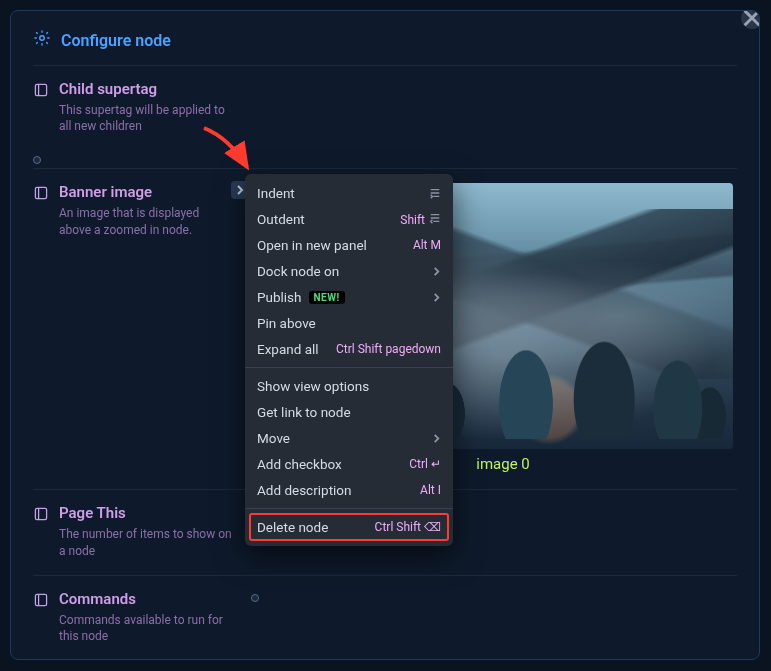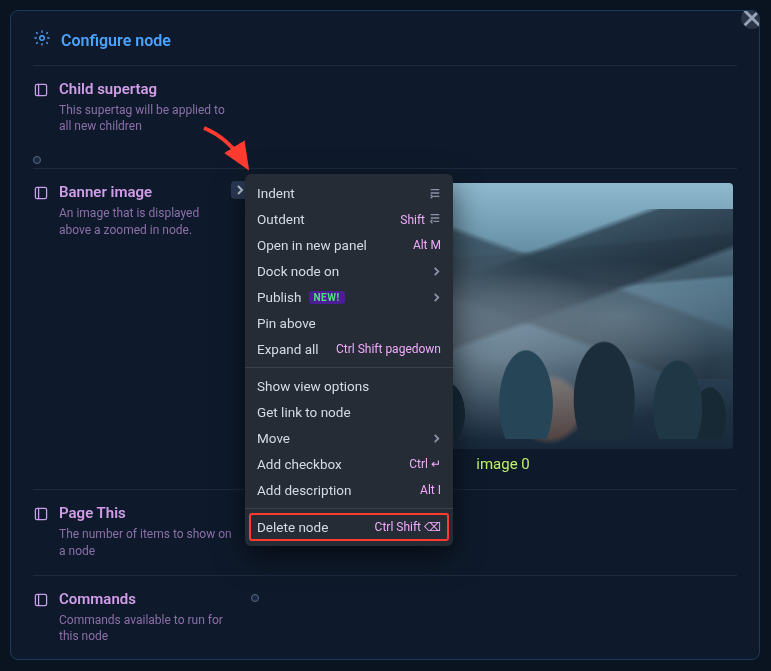--- a/index.html
+++ b/index.html
@@ -102,21 +102,21 @@
     z-index:20;
   }
   .ctx-item {
     display:flex; align-items:center; justify-content:space-between;
     padding:5px 12px; cursor:pointer;
   }
   .ctx-left { display:flex; align-items:center; gap:7px; }
   .ctx-right { color:#f0abfc; font-size:12px; display:flex; align-items:flex-end; gap:4px; }
   .ctx-sep { height:1px; background:#3a4252; margin:5px 0; }
   .badge-new {
-    background:#4c1d95; color:#4be07a; font-size:10px; font-weight:700;
+    background:#000000; color:#4be07a; font-size:10px; font-weight:700;
     padding:1px 5px; border-radius:3px; letter-spacing:.5px;
   }
   .mini-chevron svg { width:9px;height:9px; stroke:#8a93a5; fill:none; stroke-width:2; }
   .kbd-icon svg { width:12px;height:12px; stroke:#8a93a5; fill:none; stroke-width:1.6; }
   .highlight-box {
     border:2.5px solid #ff3b30; border-radius:3px;
     position:absolute; left:4px; right:4px;
     padding:2px 8px; pointer-events:none;
   }
   .delete-wrap { position:relative; }

